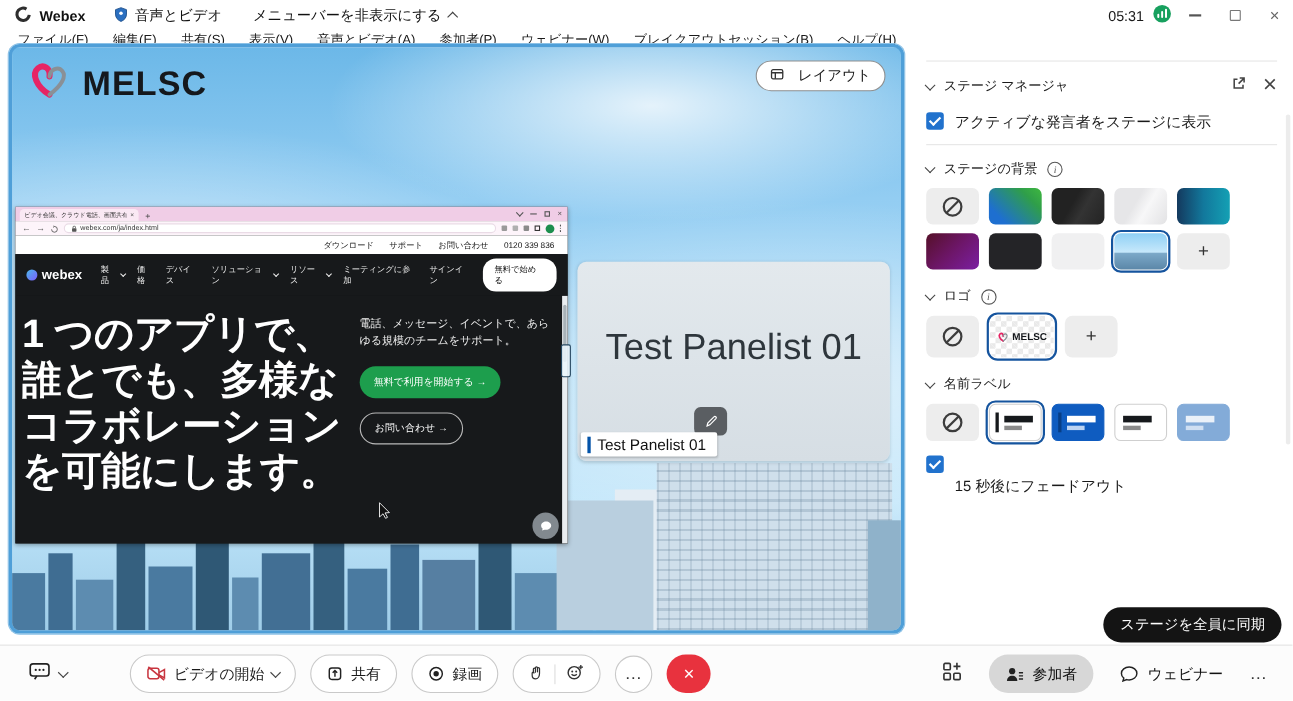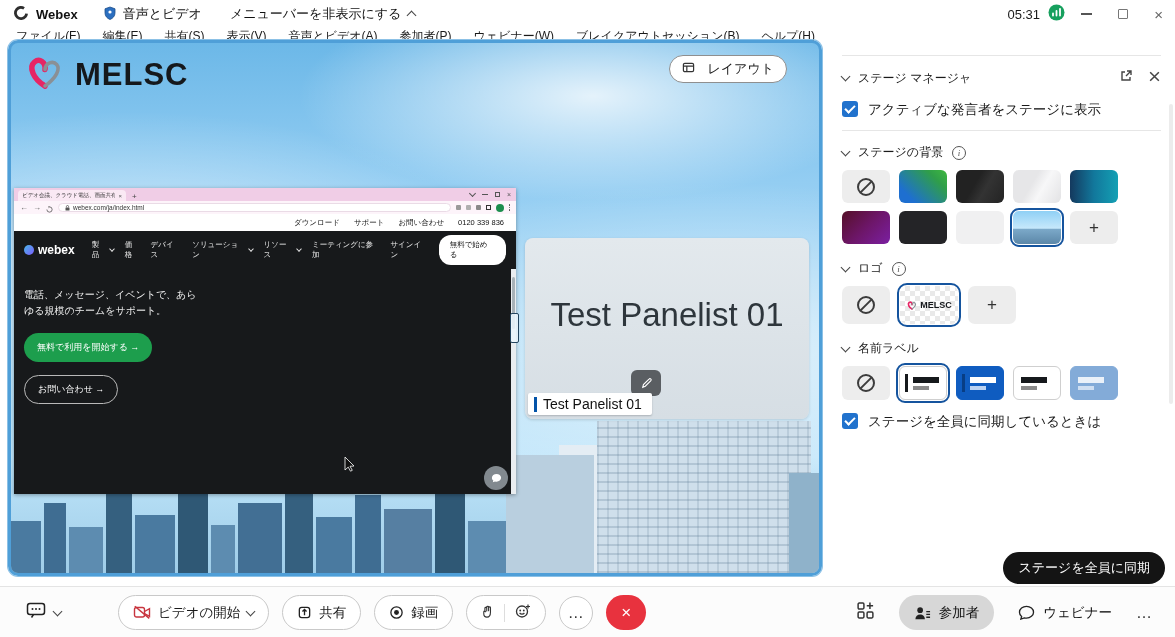--- a/index.html
+++ b/index.html
@@ -28,21 +28,21 @@
   
   #stage { position:absolute; left:8px; top:40px; width:814px; height:536px; z-index:2;
     border:3px solid #4f9fd8; border-radius:10px; box-shadow:0 0 0 1px #8cc1e6; overflow:hidden;
     background:
       radial-gradient(ellipse 420px 150px at 72% 10%, rgba(255,255,255,.8), transparent 70%),
       radial-gradient(ellipse 520px 220px at 15% 42%, rgba(255,255,255,.55), transparent 70%),
       radial-gradient(ellipse 620px 240px at 88% 58%, rgba(255,255,255,.6), transparent 70%),
       linear-gradient(180deg,#6cb8e8 0%, #93cdf2 26%, #aedcf7 55%, #bfe5fa 78%, #9fcde8 100%); }
   #brand { position:absolute; left:12px; top:10px; display:flex; align-items:center; gap:8px; }
   #brand .brand-text { font-size:31px; font-weight:800; letter-spacing:1px; color:#15181c; }
-  #layout-btn { position:absolute; right:32px; top:12px; height:28px; display:flex; align-items:center; gap:12px;
+  #layout-btn { position:absolute; right:14px; top:12px; height:28px; display:flex; align-items:center; gap:12px;
     background:#fff; border:1px solid #8f8f8f; border-radius:15px; padding:0 12px; font-size:13px; }
   
   .bigbuilding { position:absolute; bottom:0; background:#cfdfeb;
     background-image:repeating-linear-gradient(0deg, rgba(90,120,145,.25) 0 2px, transparent 2px 9px),
       repeating-linear-gradient(90deg, rgba(90,120,145,.18) 0 2px, transparent 2px 10px); }
   #skyline { position:absolute; left:0; bottom:0; width:100%; height:96px; display:flex; align-items:flex-end; gap:3px; }
   #skyline div { flex:none; }
   
   #shared { position:absolute; left:3px; top:145px; width:502px; height:306px; background:#17191b;
     box-shadow:0 1px 4px rgba(0,0,0,.35); }
@@ -333,20 +333,21 @@
           <span>リソース</span>
           <span class="chev w"></span>
         </span>
       <div class="sn-right">
         <span class="sn-item">ミーティングに参加</span>
         <span class="sn-item">サインイン</span>
         <span class="sn-cta">無料で始める</span>
       </div>
     </div>
     <div class="hero">
+      <div class="headline">1 つのアプリで、誰とでも、多様なコラボレーションを可能にします。</div>
       <div class="hero-right">
         <div class="subtext">電話、メッセージ、イベントで、あらゆる規模のチームをサポート。</div>
         <span class="btn-green">無料で利用を開始する →</span><br>
         <span class="btn-outline">お問い合わせ →</span>
       </div>
       <div class="chatfab">
         <svg width="11" height="10" viewBox="0 0 18 16">
             <path d="M9 1.5c4.1 0 7.5 2.8 7.5 6.2S13.1 14 9 14c-.8 0-1.6-.1-2.3-.3L3 15l.8-2.8C2.1 11 1.5 9.5 1.5 7.7 1.5 4.3 4.9 1.5 9 1.5z" fill="#fff"></path>
           </svg>
       </div>
@@ -473,22 +474,22 @@
       </div>
     <div class="ls lblue">
         <span class="l1"></span>
         <span class="l2"></span>
       </div>
   </div>
 
 
   <div class="p-check" style="margin-top:13px;">
     <span class="cbx"></span>
-    <span class="cklabel">ステージを全員に同期しているときは</span>
-  </div>
+  </div>
+  <div class="fade2">15 秒後にフェードアウト</div>
 
   <div class="sync-btn">ステージを全員に同期</div>
   <div class="p-scroll"></div>
 </div>
 
 <div id="toolbar">
   <div id="tb-left">
     <span>
       <svg width="20" height="17" viewBox="0 0 20 17">
           <rect x="1.5" y="1.5" width="17" height="11" rx="2.5" fill="none" stroke="#222" stroke-width="1.5"></rect>

